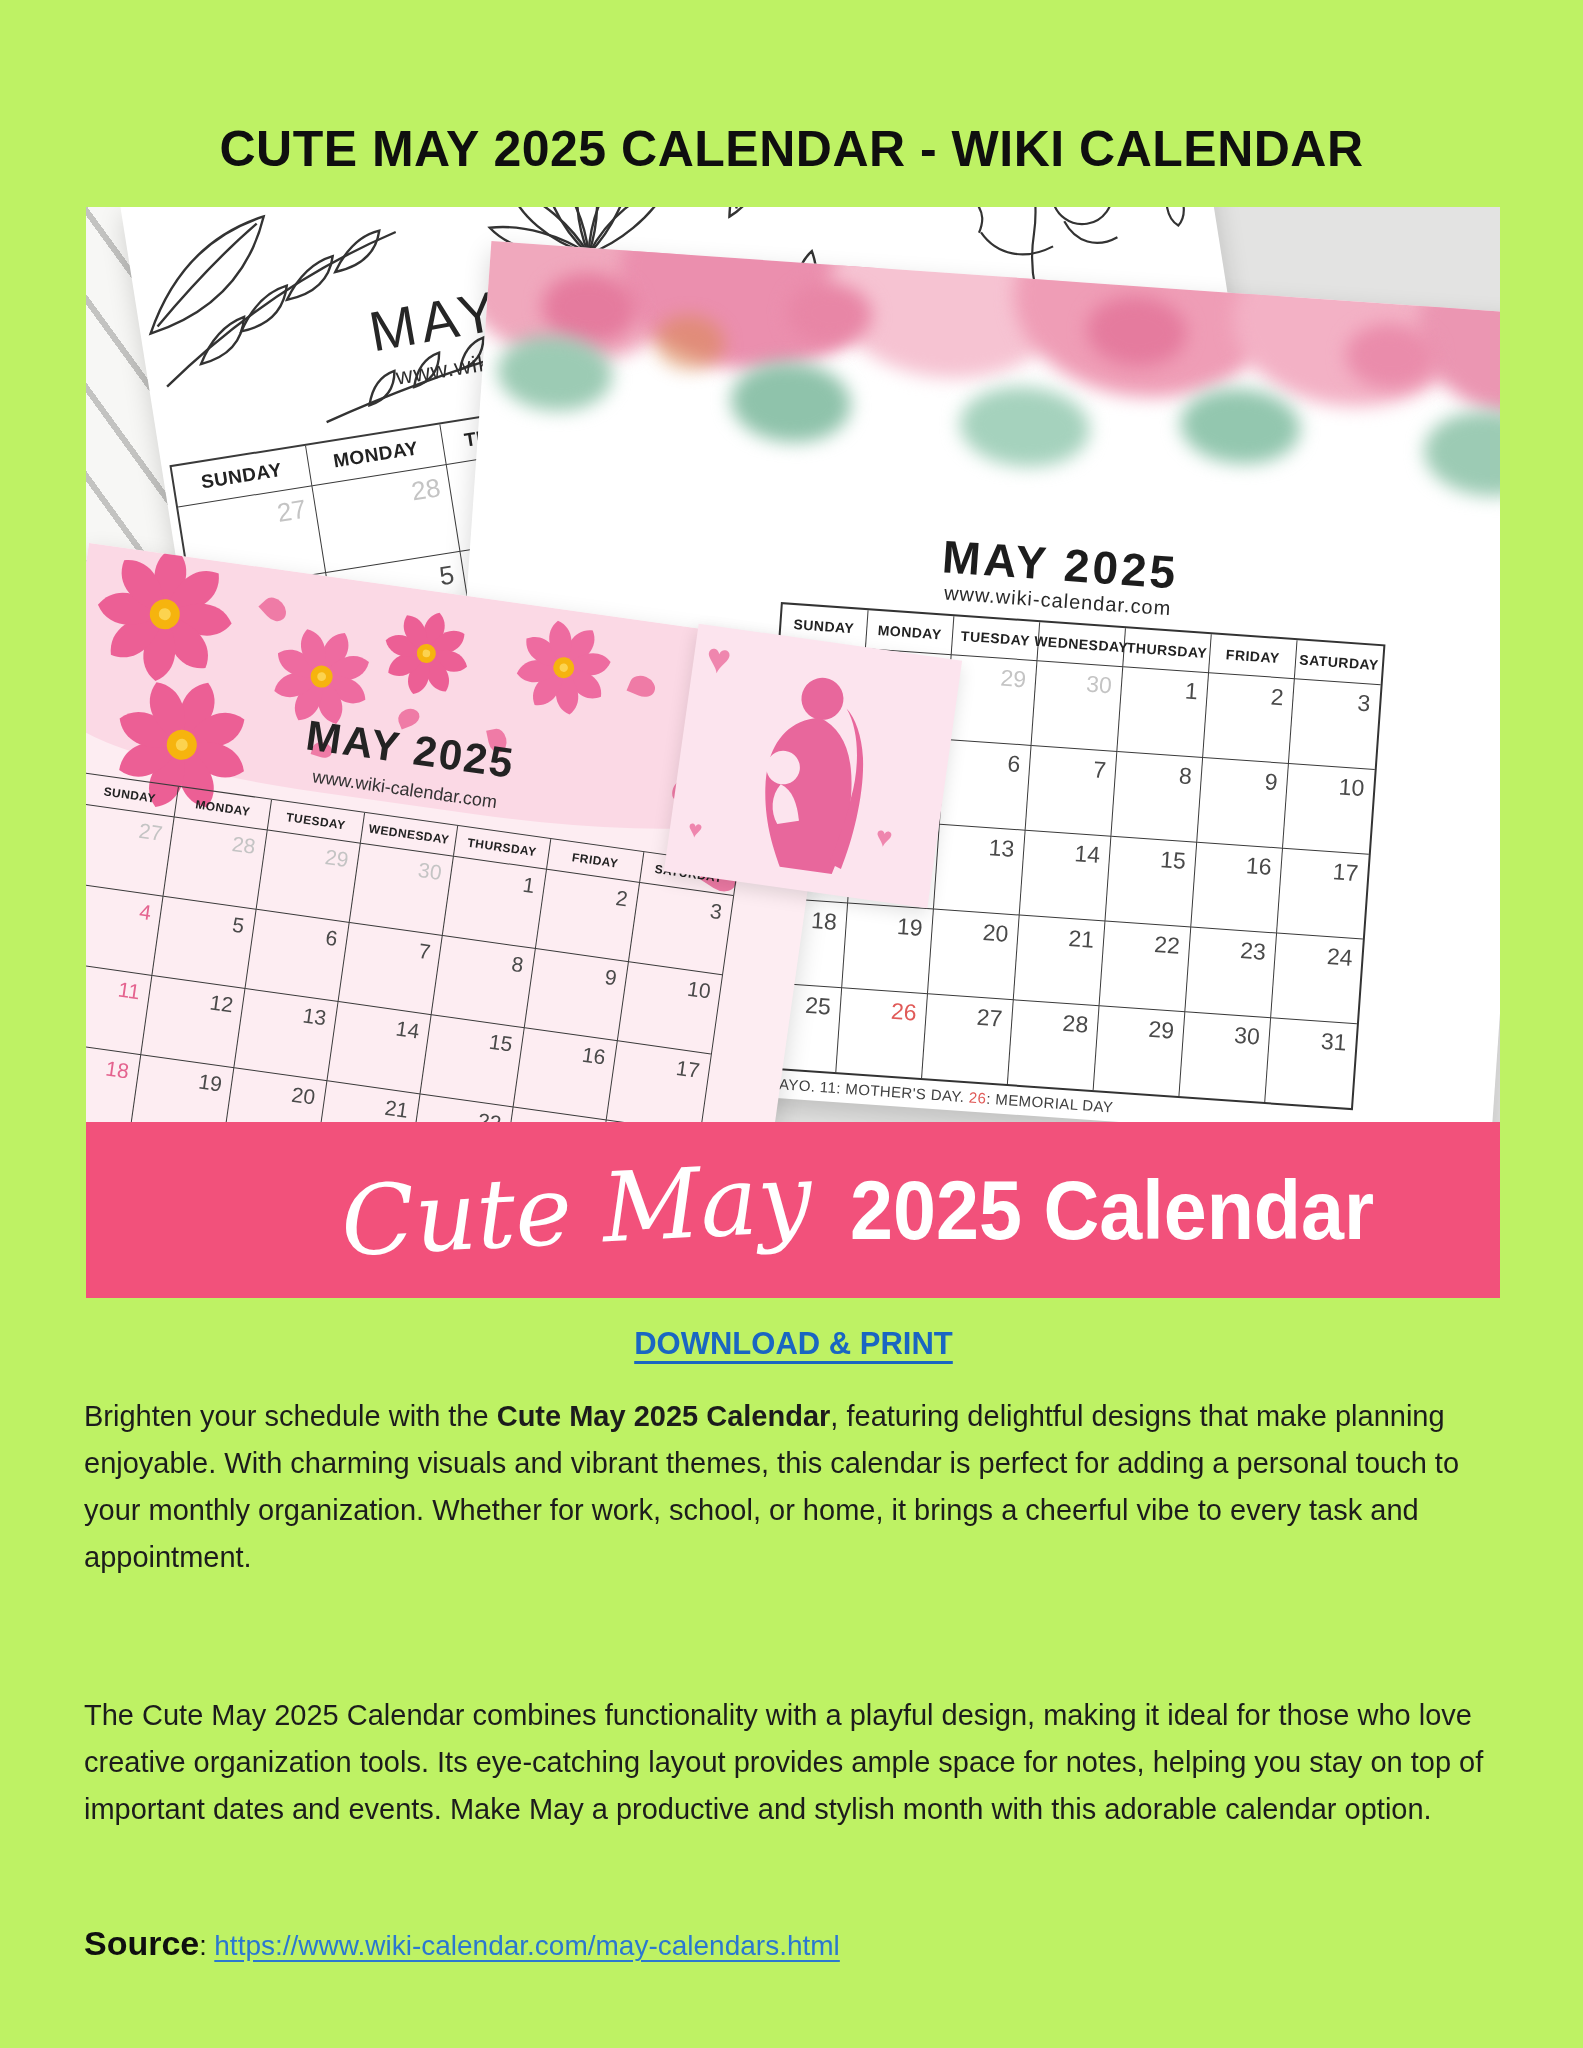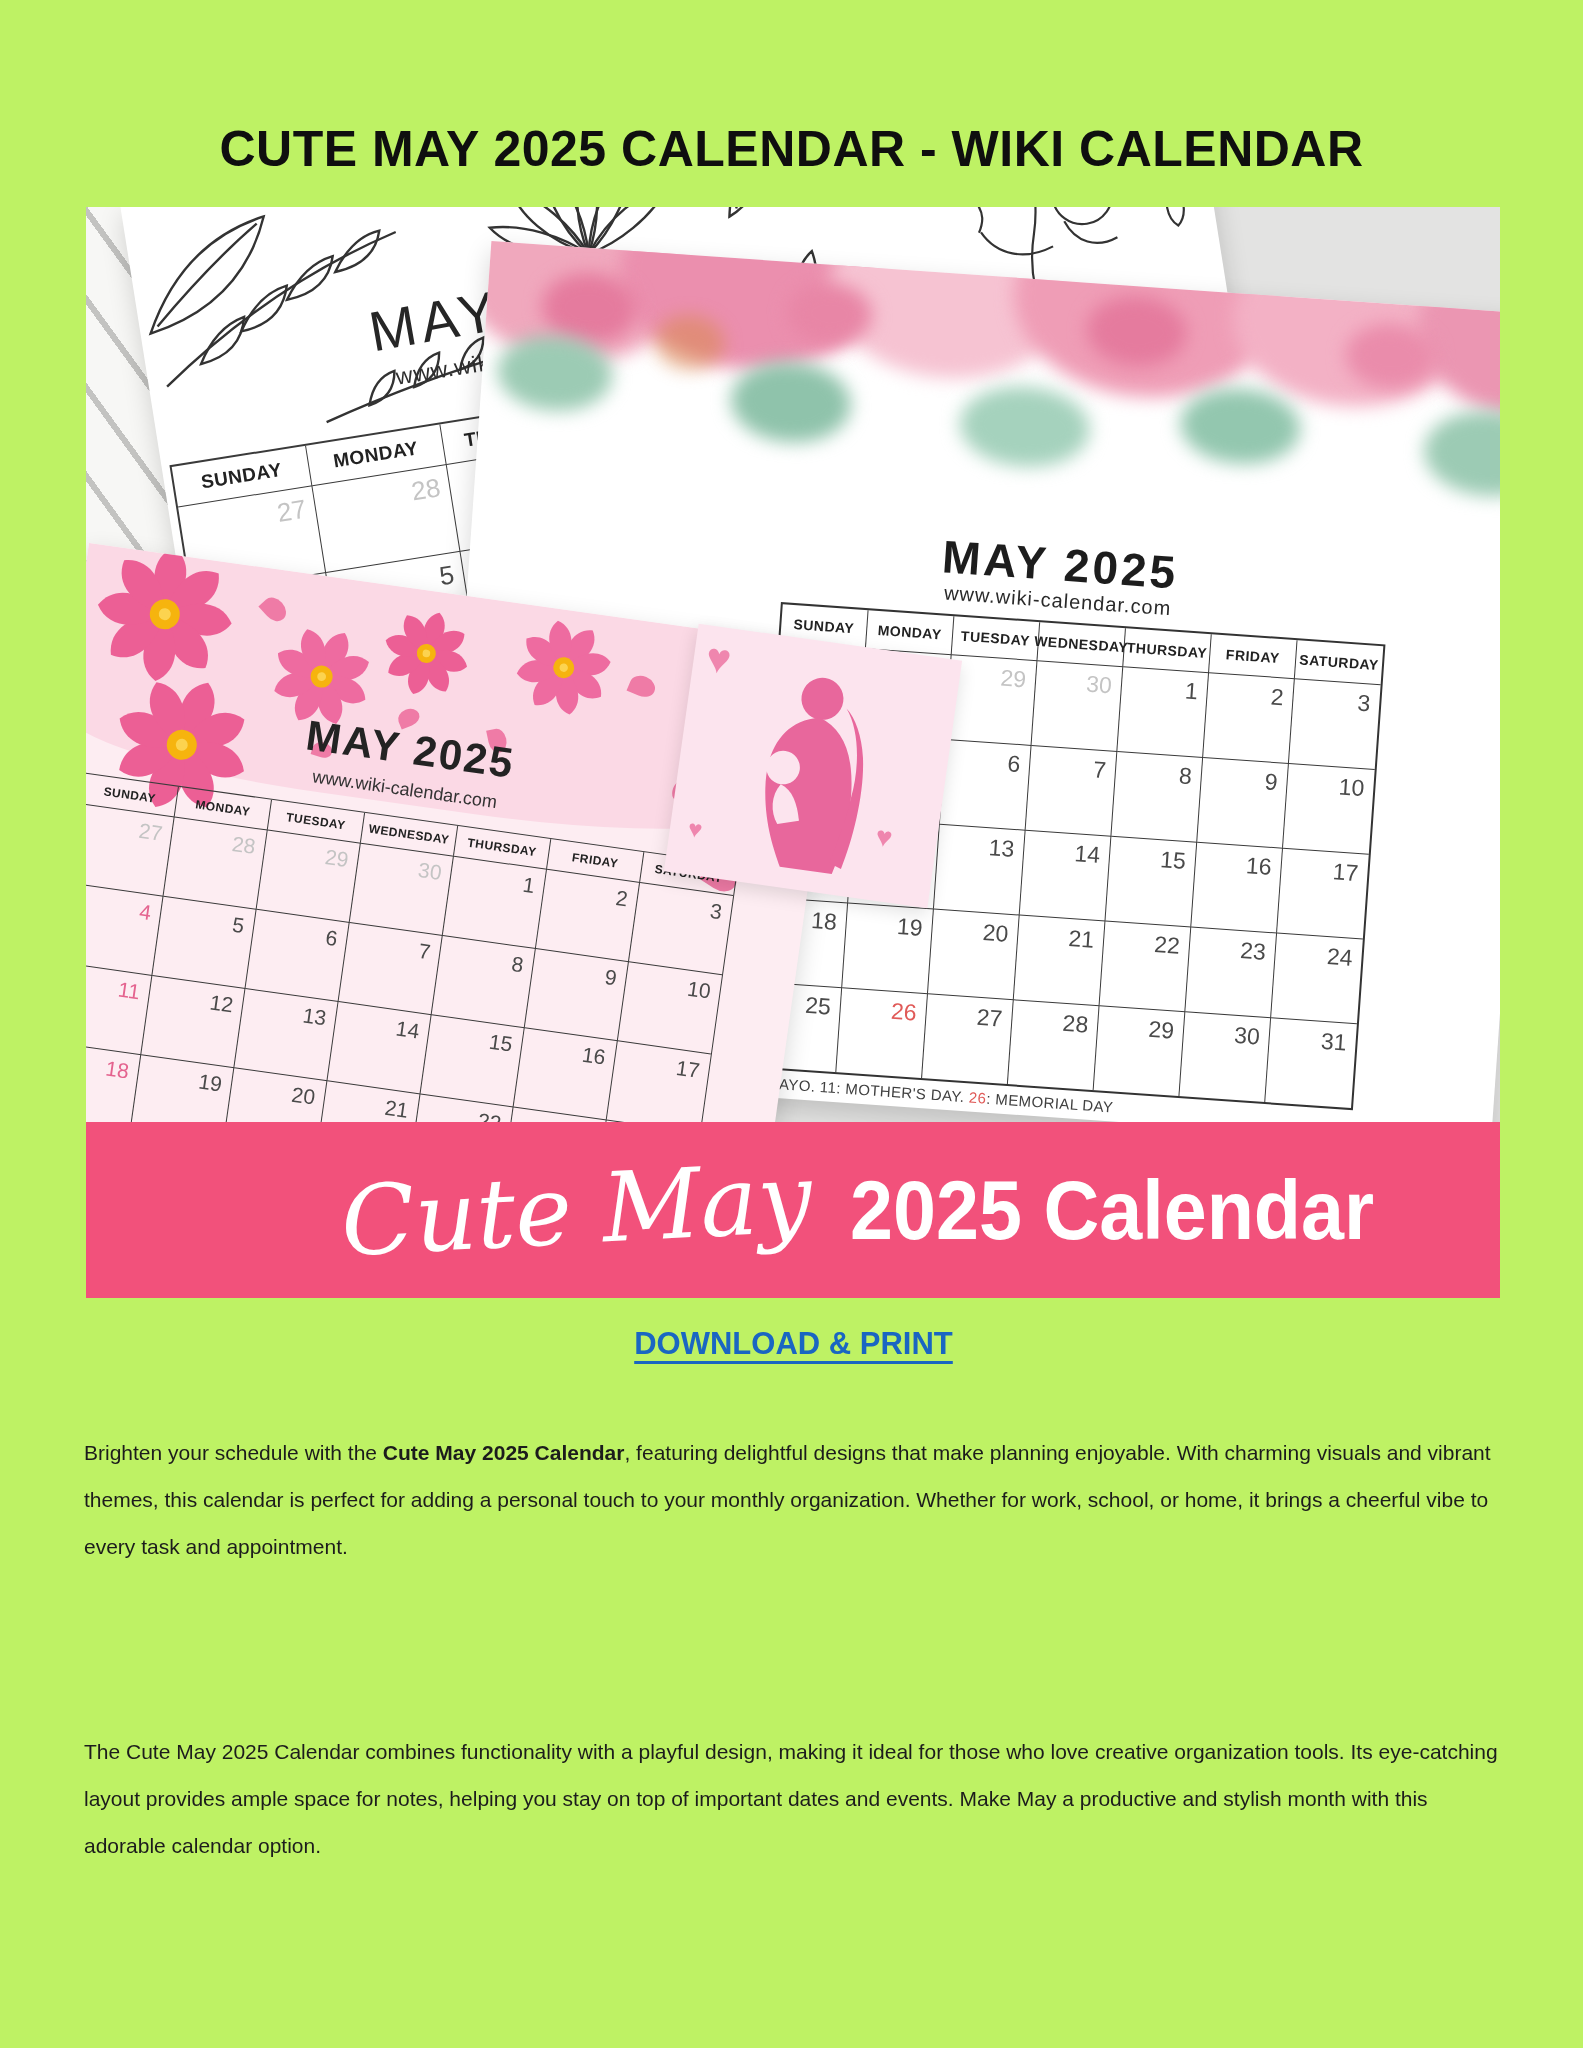--- a/index.html
+++ b/index.html
@@ -99,21 +99,21 @@
     background:var(--banner-pink);display:flex;align-items:center;padding-left:255px;gap:38px;}
   .banner .script{font-family:"DejaVu Serif", serif;font-style:italic;font-size:96px;
     color:#fff;transform:rotate(-3deg);line-height:1;}
   .banner .bold{font-size:84px;font-weight:bold;color:#fff;transform:scaleX(.92);
     transform-origin:left center;letter-spacing:0;line-height:1;}
 
   
   .download{position:absolute;left:4px;right:0;top:1326px;text-align:center;}
   .download a{font-size:31px;font-weight:bold;color:var(--link-blue);
     text-decoration:underline;text-decoration-thickness:3px;text-underline-offset:7px;}
-  .para{position:absolute;left:84px;width:1424px;font-size:21px;line-height:47px;color:#1c1c1c;margin-top:36px;}
+  .para{position:absolute;left:84px;width:1424px;font-size:29px;line-height:47px;color:#1c1c1c;}
   .para1{top:1393px;}
   .para2{top:1692px;}
   .source-line{position:absolute;left:84px;top:1924px;}
   .source-label{font-size:34px;font-weight:bold;color:#0f0f0f;}
   .source-colon{font-size:27px;color:#0f0f0f;}
   .source-line a{font-size:28px;color:#2b78d0;text-decoration:underline;text-underline-offset:5px;}
 
   svg{display:block;}
 </style>
 </head>
@@ -453,14 +453,17 @@
   </div>
 
   <div class="download">
     <a href="#">DOWNLOAD &amp; PRINT</a>
   </div>
 
   <p class="para para1"><span>Brighten your schedule with the </span><b>Cute May 2025 Calendar</b><span>, featuring delightful designs that make planning enjoyable. With charming visuals and vibrant themes, this calendar is perfect for adding a personal touch to your monthly organization. Whether for work, school, or home, it brings a cheerful vibe to every task and appointment.</span></p>
 
   <p class="para para2">The Cute May 2025 Calendar combines functionality with a playful design, making it ideal for those who love creative organization tools. Its eye-catching layout provides ample space for notes, helping you stay on top of important dates and events. Make May a productive and stylish month with this adorable calendar option.</p>
 
+  <div class="source-line">
+    <span class="source-label">Source</span><span class="source-colon">: </span><a href="#">https://www.wiki-calendar.com/may-calendars.html</a>
+  </div>
 
 </div>
 
 </body></html>

